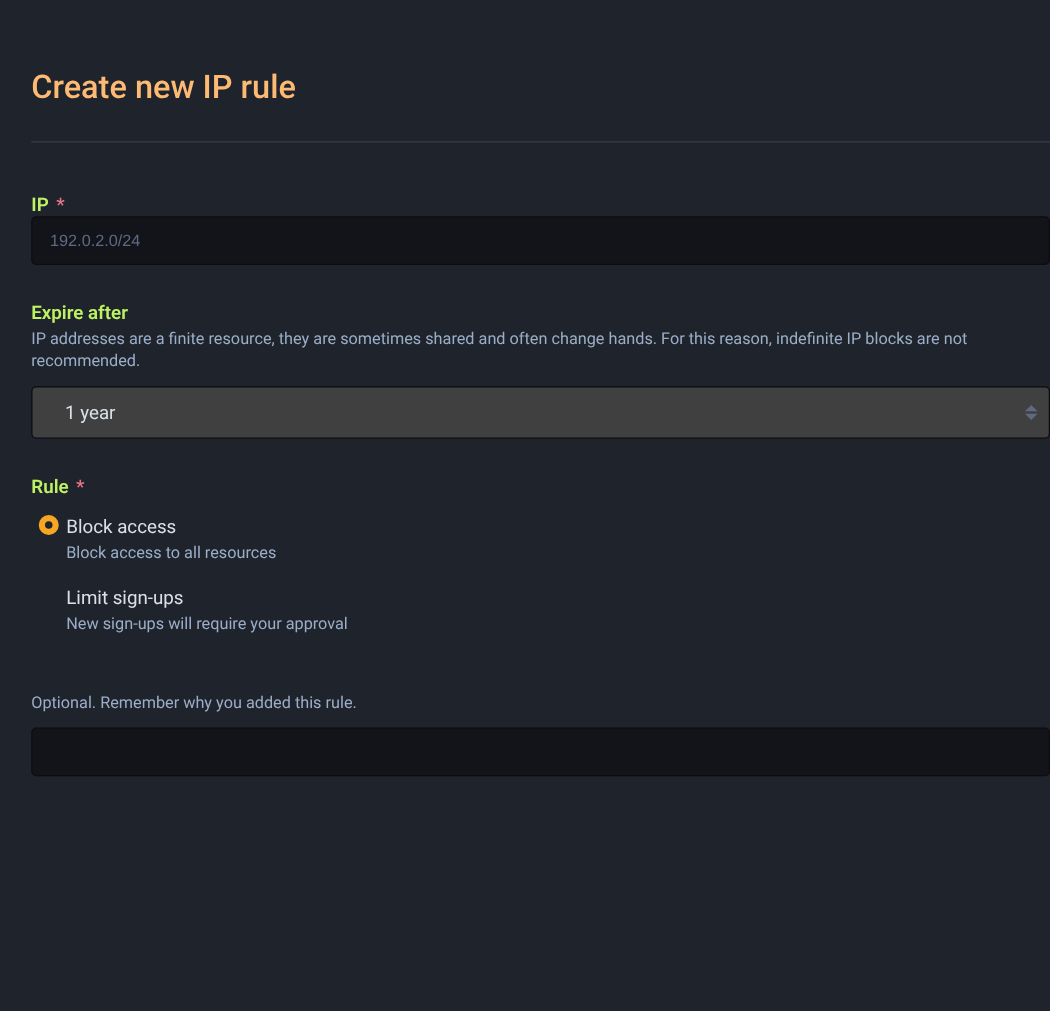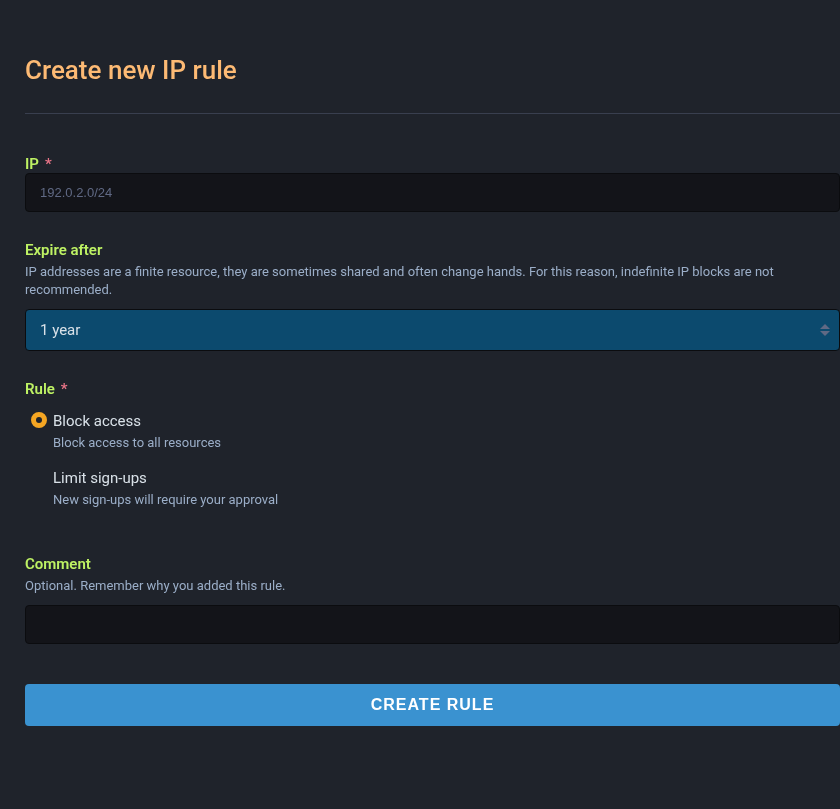--- a/index.html
+++ b/index.html
@@ -64,24 +64,24 @@
     }
     .text-input::placeholder {
       color: #606984;
     }
     .select-wrapper {
       position: relative;
       width: 100%;
     }
     .select-input {
       width: 100%;
-      background-color: #0c4a6e;
+      background-color: #404040;
       border: 1px solid #0b0c0f;
       border-radius: 4px;
-      padding: 11px 14px;
+      padding: 11px 26px;
       font-size: 15px;
       color: #d9e1e8;
       outline: none;
       appearance: none;
       -webkit-appearance: none;
       cursor: pointer;
     }
     .select-arrows {
       position: absolute;
       right: 10px;
@@ -233,23 +233,19 @@
           <div class="radio-label">Limit sign-ups</div>
           <div class="radio-hint">New sign-ups will require your approval</div>
         </div>
       </div>
 
     </div>
   </div>
 
   
   <div class="comment-field-group">
-    <div>
-      <span class="field-label">Comment</span>
-    </div>
     <div class="field-hint">Optional. Remember why you added this rule.</div>
     <input type="text" class="text-input" style="">
   </div>
 
   
-  <button class="submit-button">CREATE RULE</button>
 
 </div>
 
 </body></html>

